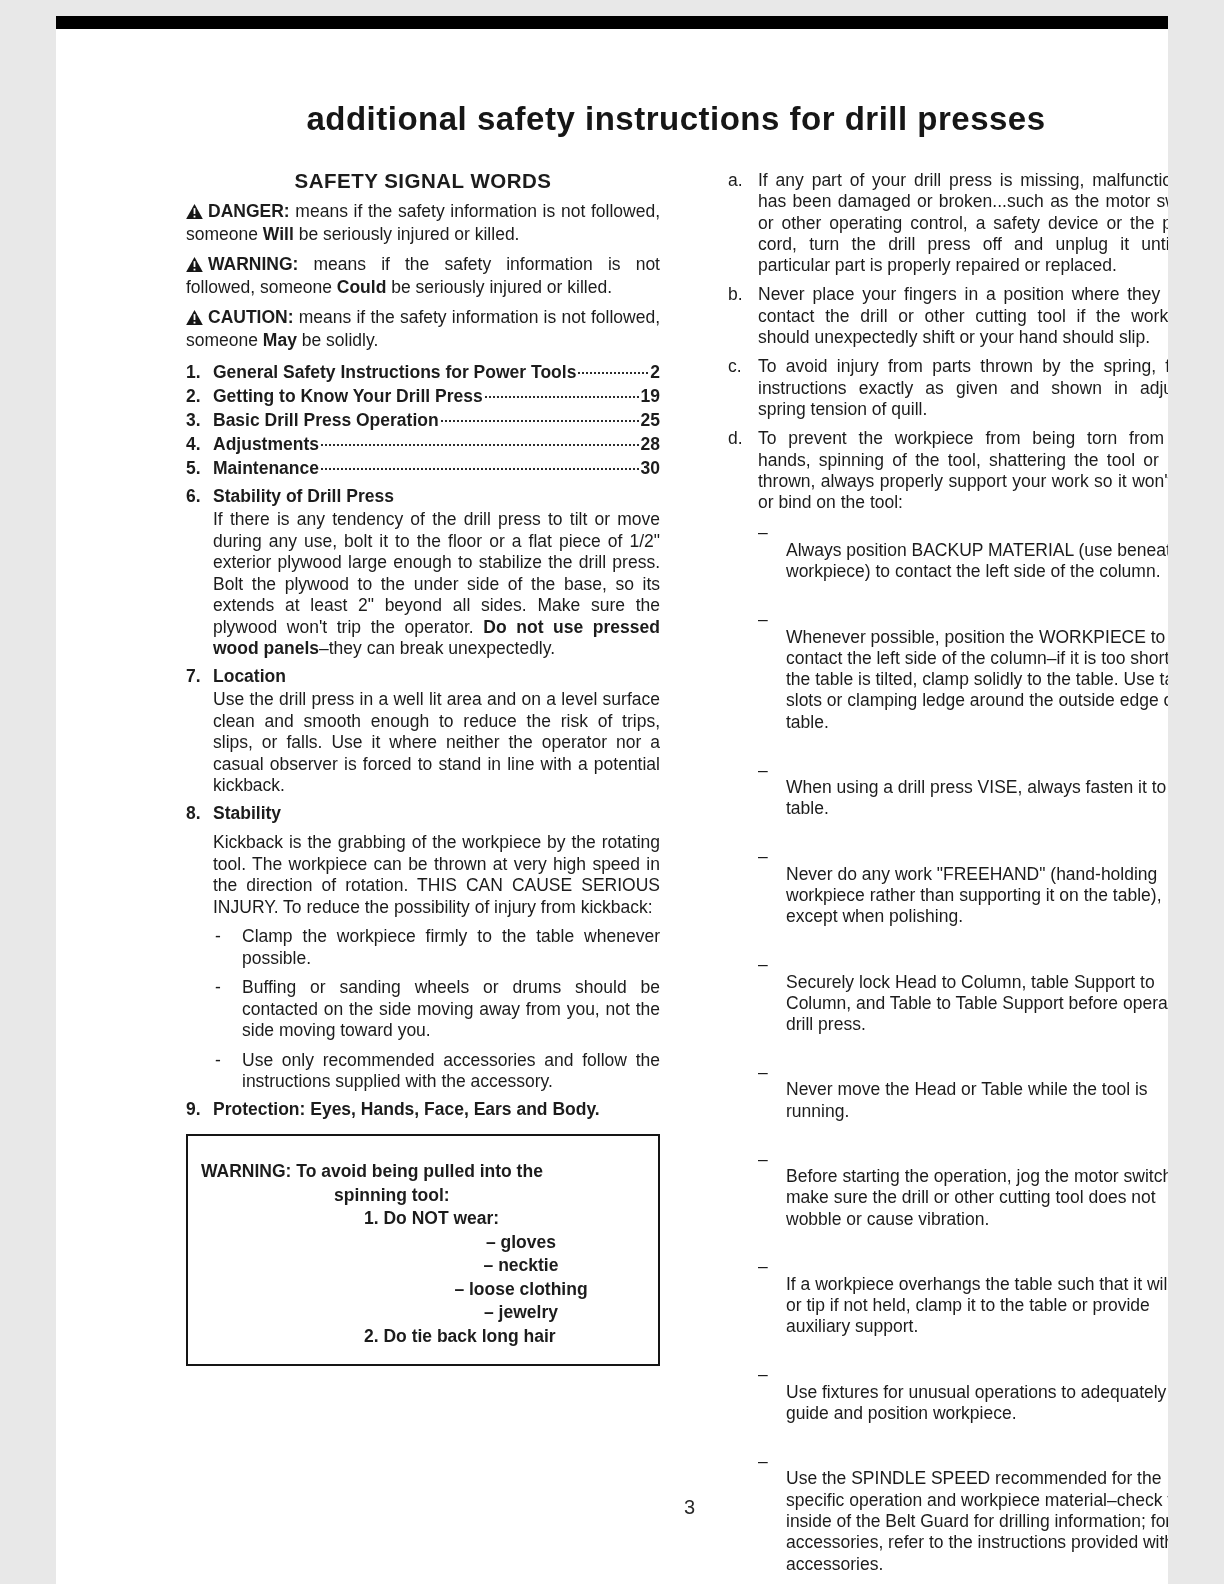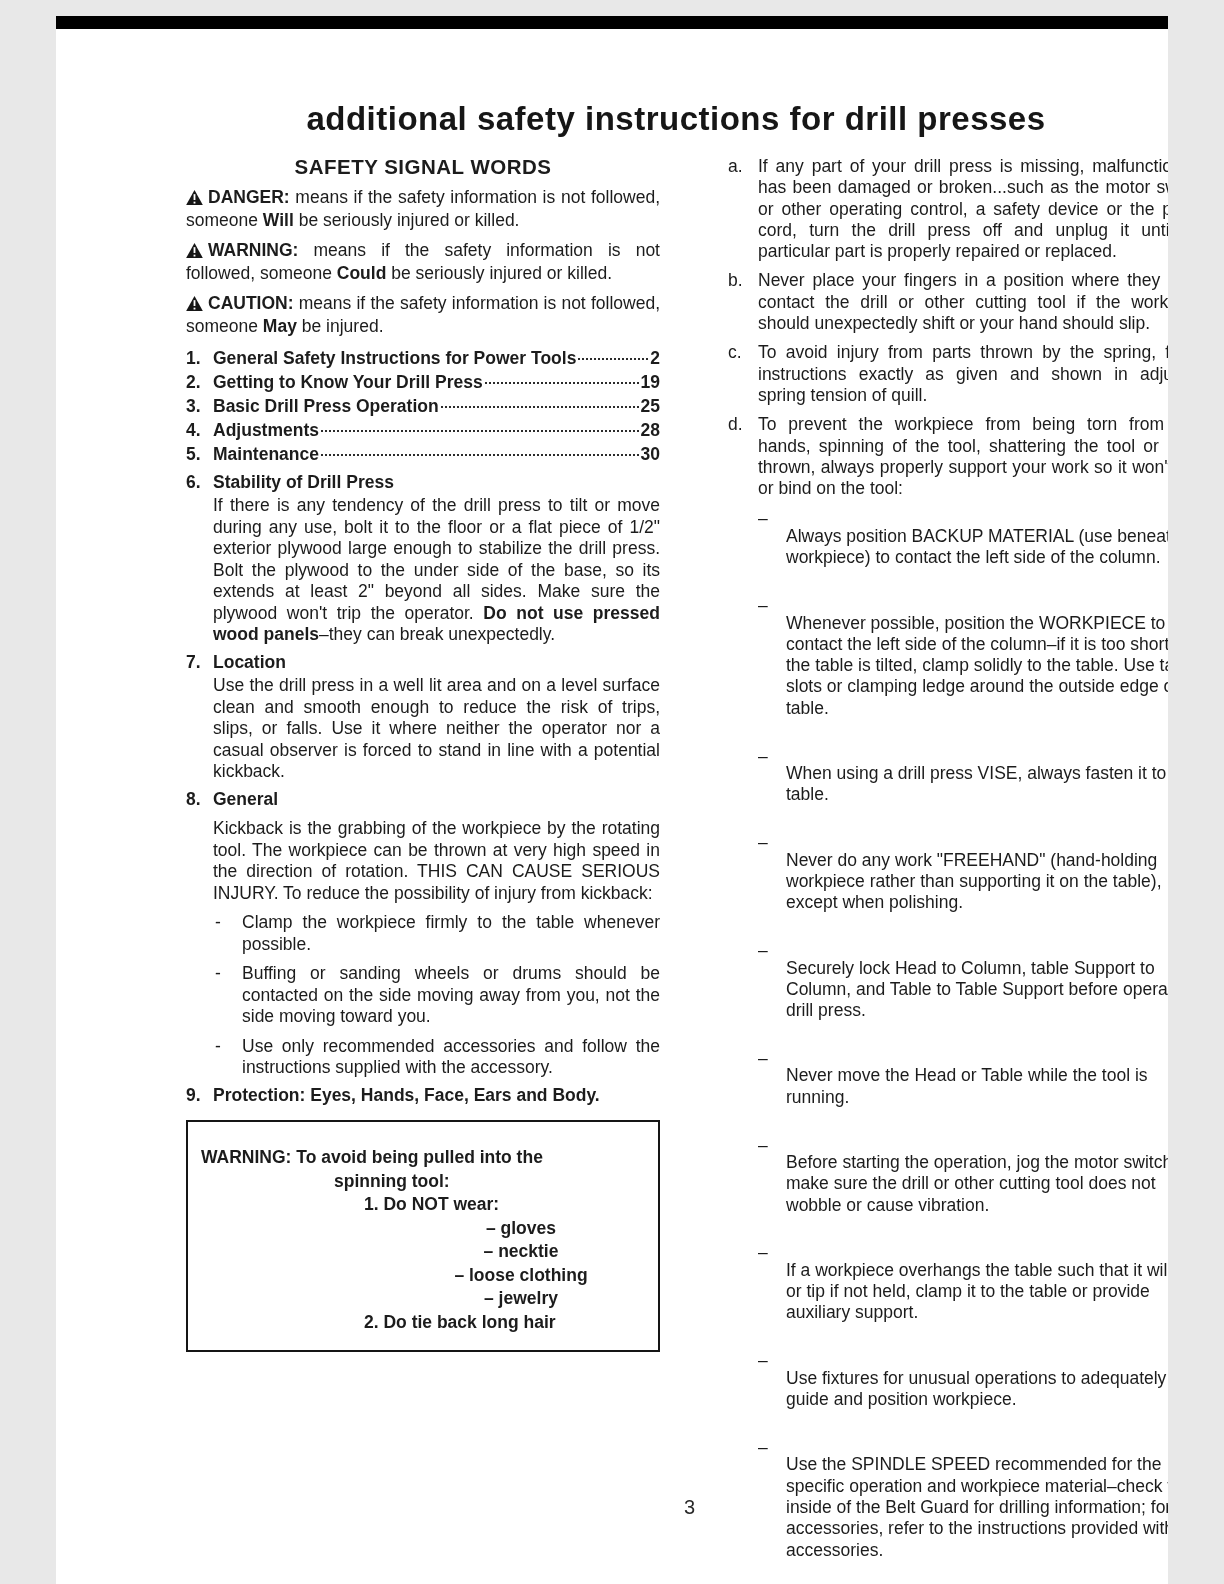--- a/index.html
+++ b/index.html
@@ -6,21 +6,21 @@
   .page{
     position:relative;width:1112px;height:1584px;background:#ffffff;
     font-family:"Liberation Sans",sans-serif;color:#1c1c1c;overflow:hidden;
     margin:16px auto;
   }
   .top-bar{position:absolute;top:0;left:0;width:1224px;height:13px;background:#000;}
   .title{
     position:absolute;top:84px;left:150px;width:940px;margin:0;text-align:center;
     font-size:33px;font-weight:bold;letter-spacing:.5px;color:#161616;
   }
-  .col{position:absolute;top:140px;font-size:17.5px;line-height:21.5px;}
+  .col{position:absolute;top:154px;font-size:17.5px;line-height:21.5px;}
   .col.left{left:130px;width:474px;}
   .col.right{left:672px;width:482px;line-height:21.3px;}
   .left h2{margin:0 0 9px;text-align:center;font-size:20.5px;letter-spacing:.5px;}
   .signal{margin:0 0 8px;text-align:justify;}
   .tri-icon{display:inline-block;vertical-align:-2px;margin-right:5px;}
   .wbox{border:2px solid #151515;padding:11px 13px;margin:16px 0 13px;}
   .wbox p{margin:0;font-weight:bold;text-align:justify;line-height:23px;}
   .toc{margin:2px 0 6px;}
   .toc-row{display:flex;font-weight:bold;line-height:24px;align-items:baseline;}
   .toc-num{width:27px;flex:none;}
@@ -70,21 +70,21 @@
             <polygon points="10,0 20,18 0,18" fill="#161616"></polygon>
             <rect x="8.9" y="5" width="2.2" height="7" fill="#fff"></rect>
             <rect x="8.9" y="14" width="2.2" height="2.2" fill="#fff"></rect>
           </svg></span><b>WARNING:</b><span> means if the safety information is not followed, someone </span><b>Could</b><span> be seriously injured or killed.</span>
     </p>
     <p class="signal">
       <span class="tri-icon"><svg width="17" height="15" viewBox="0 0 20 18">
             <polygon points="10,0 20,18 0,18" fill="#161616"></polygon>
             <rect x="8.9" y="5" width="2.2" height="7" fill="#fff"></rect>
             <rect x="8.9" y="14" width="2.2" height="2.2" fill="#fff"></rect>
-          </svg></span><b>CAUTION:</b><span> means if the safety information is not followed, someone </span><b>May</b><span> be injured.</span>
+          </svg></span><b>CAUTION:</b><span> means if the safety information is not followed, someone </span><b>May</b><span> be solidly.</span>
     </p>
 
 
     <div class="toc">
       <div class="toc-row">
         <span class="toc-num">1.</span>
           <span class="toc-label">General Safety Instructions for Power Tools</span>
           <span class="leader"></span>
           <span class="toc-page">2</span>
       </div>
@@ -118,21 +118,21 @@
       <div class="sec-head"><span class="sec-num">6.</span><b>Stability of Drill Press</b></div>
       <p class="sec-body"><span>If there is any tendency of the drill press to tilt or move during any use, bolt it to the floor or a flat piece of 1/2" exterior plywood large enough to stabilize the drill press. Bolt the plywood to the under side of the base, so its extends at least 2" beyond all sides. Make sure the plywood won't trip the operator. </span><b>Do not use pressed wood panels</b><span>–they can break unexpectedly.</span></p>
     </div>
 
     <div class="sec">
       <div class="sec-head"><span class="sec-num">7.</span><b>Location</b></div>
       <p class="sec-body">Use the drill press in a well lit area and on a level surface clean and smooth enough to reduce the risk of trips, slips, or falls. Use it where neither the operator nor a casual observer is forced to stand in line with a potential kickback.</p>
     </div>
 
     <div class="sec">
-      <div class="sec-head"><span class="sec-num">8.</span><b>General</b></div>
+      <div class="sec-head"><span class="sec-num">8.</span><b>Stability</b></div>
       <p class="sec-body" style="margin-top:8px;">Kickback is the grabbing of the workpiece by the rotating tool. The workpiece can be thrown at very high speed in the direction of rotation. THIS CAN CAUSE SERIOUS INJURY. To reduce the possibility of injury from kickback:</p>
       <div class="dash-row">
           <span class="dash">-</span>
           <p>Clamp the workpiece firmly to the table whenever possible.</p>
         </div>
       <div class="dash-row">
           <span class="dash">-</span>
           <p>Buffing or sanding wheels or drums should be contacted on the side moving away from you, not the side moving toward you.</p>
         </div>
       <div class="dash-row">

